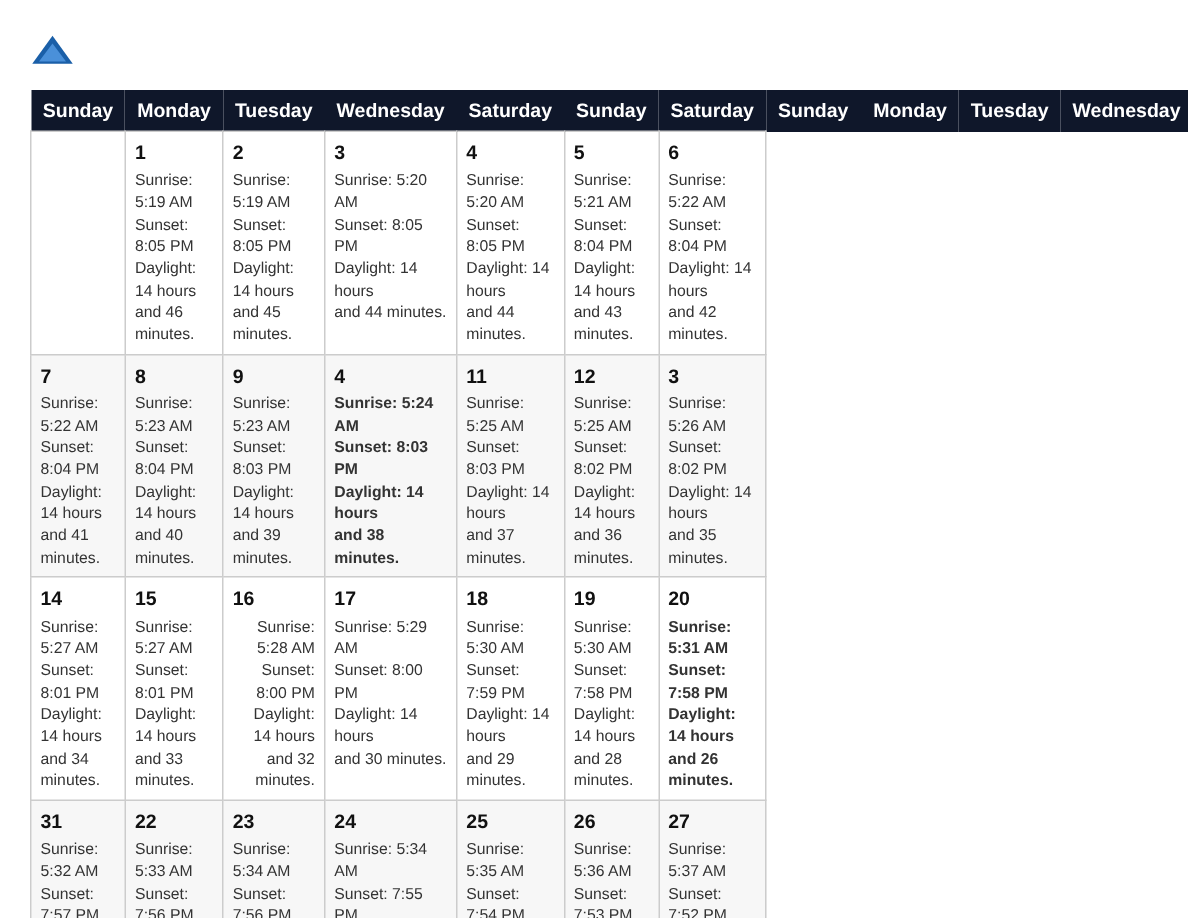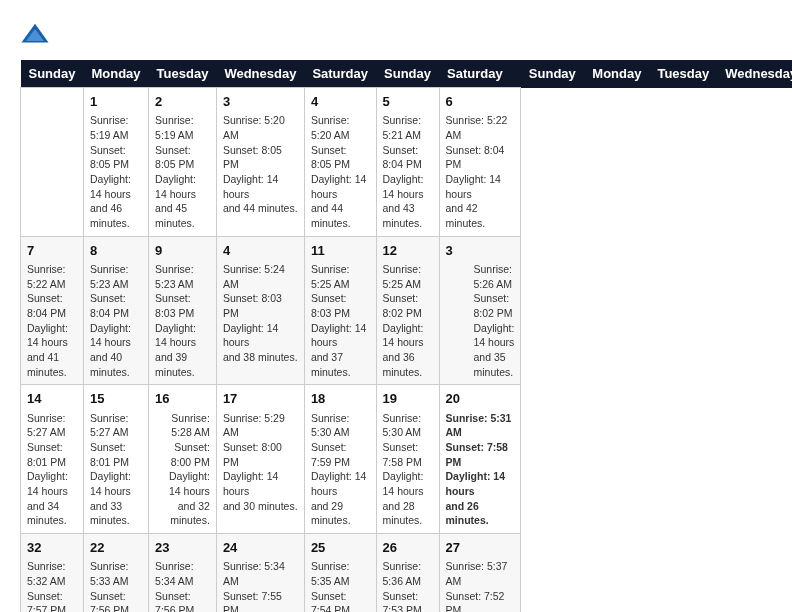--- a/index.html
+++ b/index.html
@@ -185,42 +185,42 @@
         </td>
         <td>
           <span class="day-num">9</span>
           <div class="cell-content" style="white-space: pre-line;">Sunrise: 5:23 AM
 Sunset: 8:03 PM
 Daylight: 14 hours
 and 39 minutes.</div>
         </td>
         <td>
           <span class="day-num">4</span>
-          <div class="cell-content" style="white-space: pre-line;">Sunrise: 5:24 AM
+          <div class="cell-content" style="white-space: pre-line; font-weight: bold;">Sunrise: 5:24 AM
 Sunset: 8:03 PM
 Daylight: 14 hours
 and 38 minutes.</div>
         </td>
         <td>
           <span class="day-num">11</span>
           <div class="cell-content" style="white-space: pre-line;">Sunrise: 5:25 AM
 Sunset: 8:03 PM
 Daylight: 14 hours
 and 37 minutes.</div>
         </td>
         <td>
           <span class="day-num">12</span>
           <div class="cell-content" style="white-space: pre-line;">Sunrise: 5:25 AM
 Sunset: 8:02 PM
 Daylight: 14 hours
 and 36 minutes.</div>
         </td>
         <td>
           <span class="day-num">3</span>
-          <div class="cell-content" style="white-space: pre-line; margin-left: 28px;">Sunrise: 5:26 AM
+          <div class="cell-content" style="white-space: pre-line;">Sunrise: 5:26 AM
 Sunset: 8:02 PM
 Daylight: 14 hours
 and 35 minutes.</div>
         </td>
       </tr>
       <tr>
         <td>
           <span class="day-num">14</span>
           <div class="cell-content" style="white-space: pre-line;">Sunrise: 5:27 AM
 Sunset: 8:01 PM
@@ -265,21 +265,21 @@
         <td>
           <span class="day-num">20</span>
           <div class="cell-content" style="white-space: pre-line; font-weight: bold;">Sunrise: 5:31 AM
 Sunset: 7:58 PM
 Daylight: 14 hours
 and 26 minutes.</div>
         </td>
       </tr>
       <tr>
         <td>
-          <span class="day-num">32</span>
+          <span class="day-num">31</span>
           <div class="cell-content" style="white-space: pre-line;">Sunrise: 5:32 AM
 Sunset: 7:57 PM
 Daylight: 14 hours
 and 25 minutes.</div>
         </td>
         <td>
           <span class="day-num">22</span>
           <div class="cell-content" style="white-space: pre-line;">Sunrise: 5:33 AM
 Sunset: 7:56 PM
 Daylight: 14 hours

